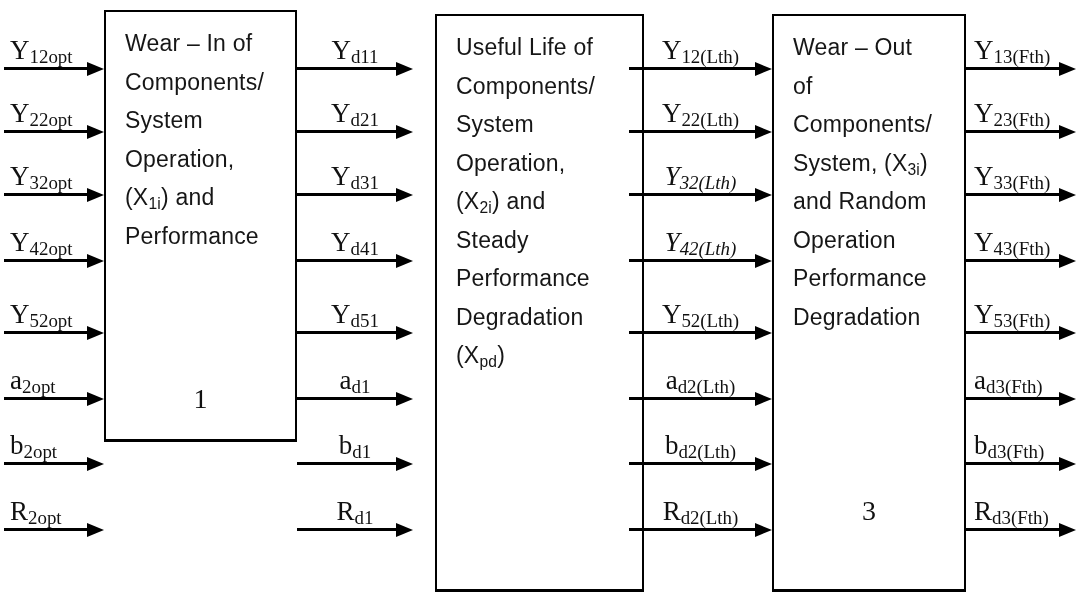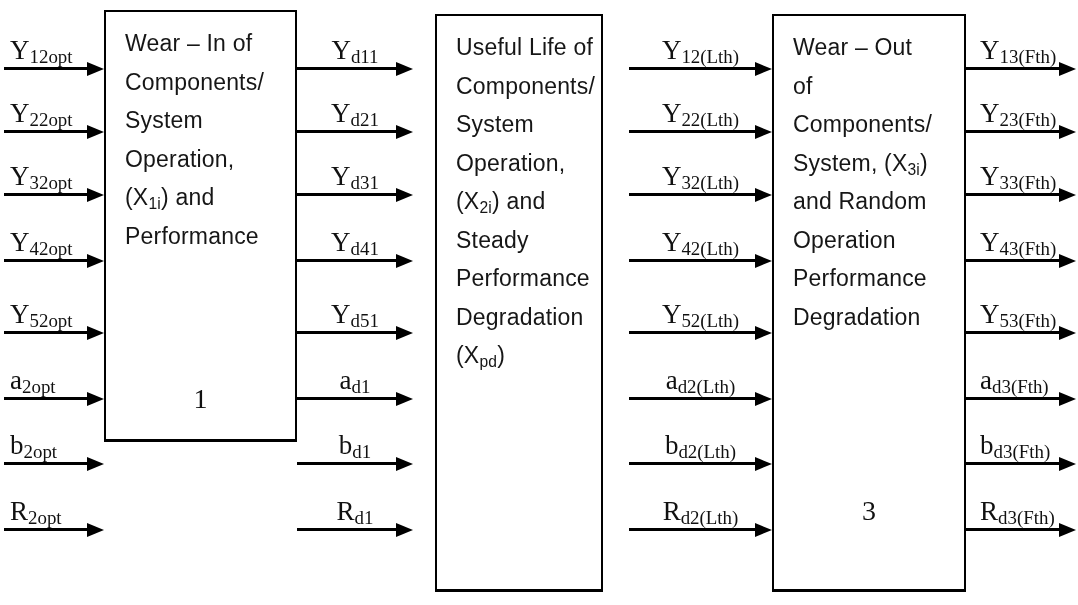--- a/index.html
+++ b/index.html
@@ -16,21 +16,21 @@
     overflow: hidden;
   }
   .proc-box {
     position: absolute;
     border: 2px solid #000000;
     border-bottom-width: 3px;
     background: #ffffff;
     box-sizing: border-box;
   }
   #box-1 { left: 104px; top: 10px;  width: 193px; height: 432px; }
-  #box-2 { left: 435px; top: 14px;  width: 168px; height: 578px; }
+  #box-2 { left: 435px; top: 14px;  width: 209px; height: 578px; }
   #box-3 { left: 772px; top: 14px;  width: 194px; height: 578px; }
   .box-text {
     position: absolute;
     left: 19px;
     top: 12px;
     right: 4px;
     font-family: "Liberation Sans", sans-serif;
     font-size: 23px;
     line-height: 38.5px;
     color: #161616;
@@ -93,21 +93,21 @@
     color: #111111;
     white-space: nowrap;
   }
   .arrow-label sub {
     font-size: 0.70em;
     line-height: 0;
     vertical-align: -0.2em;
   }
   .col-align-left   .arrow-label { left: 6px;  text-align: left; }
   .col-align-center .arrow-label { text-align: center; }
-  #col-3.col-align-left .arrow-label { left: 8px; margin-left: 6px; }
+  #col-3.col-align-left .arrow-label { left: 8px; }
 </style>
 </head>
 <body>
 
 <div id="stage">
 
   <div id="box-1" class="proc-box">
     <div class="box-text">
         <div class="box-line">Wear – In of</div>
         <div class="box-line">Components/</div>
@@ -236,26 +236,26 @@
       <div class="arrow-row" style="top: 26px;">
         <div class="arrow-label">Y<sub>12(Lth)</sub></div>
         <div class="arrow-shaft"></div>
         <div class="arrow-head"></div>
       </div>
       <div class="arrow-row" style="top: 89px;">
         <div class="arrow-label">Y<sub>22(Lth)</sub></div>
         <div class="arrow-shaft"></div>
         <div class="arrow-head"></div>
       </div>
-      <div class="arrow-row" style="top: 152px;">
+      <div class="arrow-row" style="top: 152px; font-style: italic;">
         <div class="arrow-label">Y<sub>32(Lth)</sub></div>
         <div class="arrow-shaft"></div>
         <div class="arrow-head"></div>
       </div>
-      <div class="arrow-row" style="top: 218px;">
+      <div class="arrow-row" style="top: 218px; font-style: italic;">
         <div class="arrow-label">Y<sub>42(Lth)</sub></div>
         <div class="arrow-shaft"></div>
         <div class="arrow-head"></div>
       </div>
       <div class="arrow-row" style="top: 290px;">
         <div class="arrow-label">Y<sub>52(Lth)</sub></div>
         <div class="arrow-shaft"></div>
         <div class="arrow-head"></div>
       </div>
       <div class="arrow-row" style="top: 356px;">

